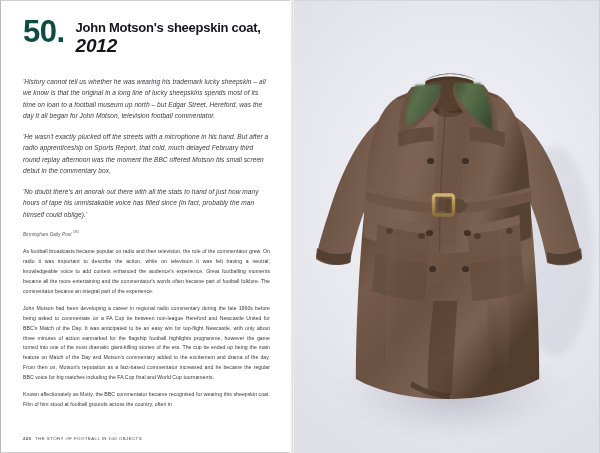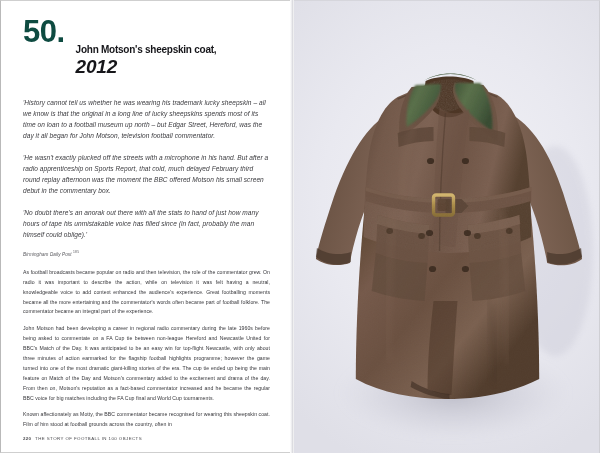--- a/index.html
+++ b/index.html
@@ -48,26 +48,25 @@
     color: #0e4b41;
     line-height: 0.92;
     letter-spacing: -0.5px;
     flex: 0 0 auto;
     padding-top: 1px;
   }
   .chapter-title-wrap {
     padding-top: 3px;
   }
   .chapter-title {
-    font-size: 10px;
+    font-size: 13px;
     font-weight: 700;
     color: #16161a;
     line-height: 1.16;
     letter-spacing: -0.25px;
-    margin-top: 24px;
   }
   .chapter-year {
     font-size: 19px;
     font-weight: 700;
     font-style: italic;
     color: #16161a;
     line-height: 1.16;
     letter-spacing: -0.2px;
   }
 

